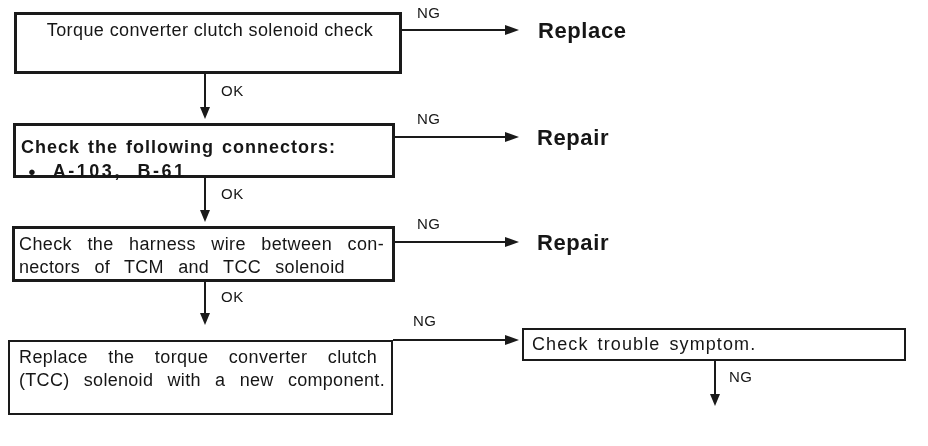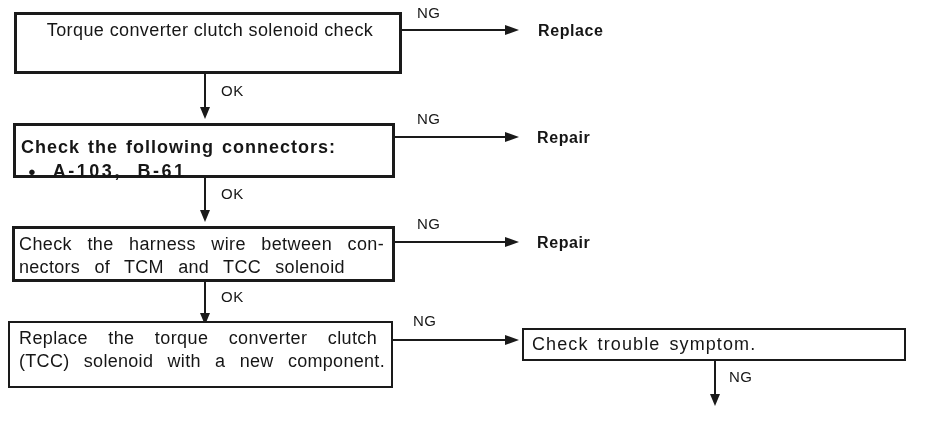--- a/index.html
+++ b/index.html
@@ -62,21 +62,21 @@
   .lbl {
     position: absolute;
     font-size: 15px;
     line-height: 17px;
     letter-spacing: 0.5px;
     white-space: nowrap;
   }
   .result {
     position: absolute;
     font-weight: bold;
-    font-size: 16px;
+    font-size: 22px;
     line-height: 19px;
     letter-spacing: 0.6px;
     white-space: nowrap;
   }
   .hline {
     position: absolute;
     height: 2px;
     background: #1a1a1a;
   }
   .vline {
@@ -140,21 +140,21 @@
   </div>
   <div class="hline" style="left:395px; top:241px; width:112px;"></div>
   <div class="tri-r" style="left:505px; top:237px;"></div>
   <div class="lbl" style="left:417px; top:215px;">NG</div>
   <div class="result" style="left:537px; top:233px;">Repair</div>
 
   <div class="vline" style="left:204px; top:282px; height:31px;"></div>
   <div class="tri-d" style="left:200px; top:313px;"></div>
   <div class="lbl" style="left:221px; top:288px;">OK</div>
 
-  <div class="box" style="left:8px; top:321px; width:385px; height:67px;">
+  <div class="box" style="left:8px; top:340px; width:385px; height:75px;">
     <div class="pad34" style="padding-left:9px;">
       <div class="kline1">Replace the torque converter clutch</div>
       <div class="kline2">(TCC) solenoid with a new component.</div>
     </div>
   </div>
   <div class="hline" style="left:393px; top:339px; width:114px;"></div>
   <div class="tri-r" style="left:505px; top:335px;"></div>
   <div class="lbl" style="left:413px; top:312px;">NG</div>
 
   <div class="box" style="left:522px; top:328px; width:384px; height:33px;">

